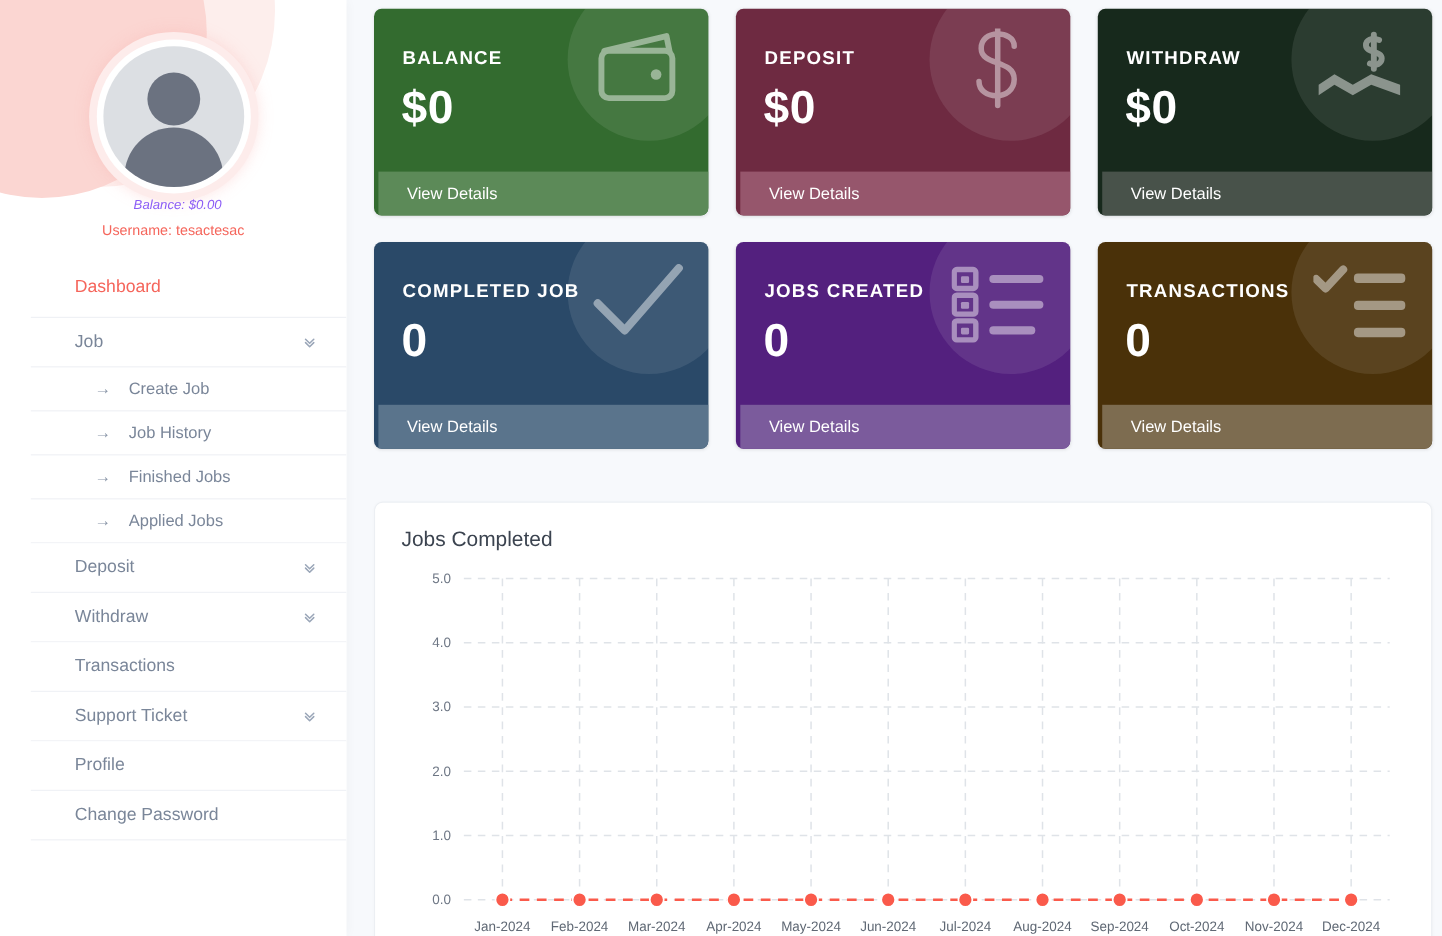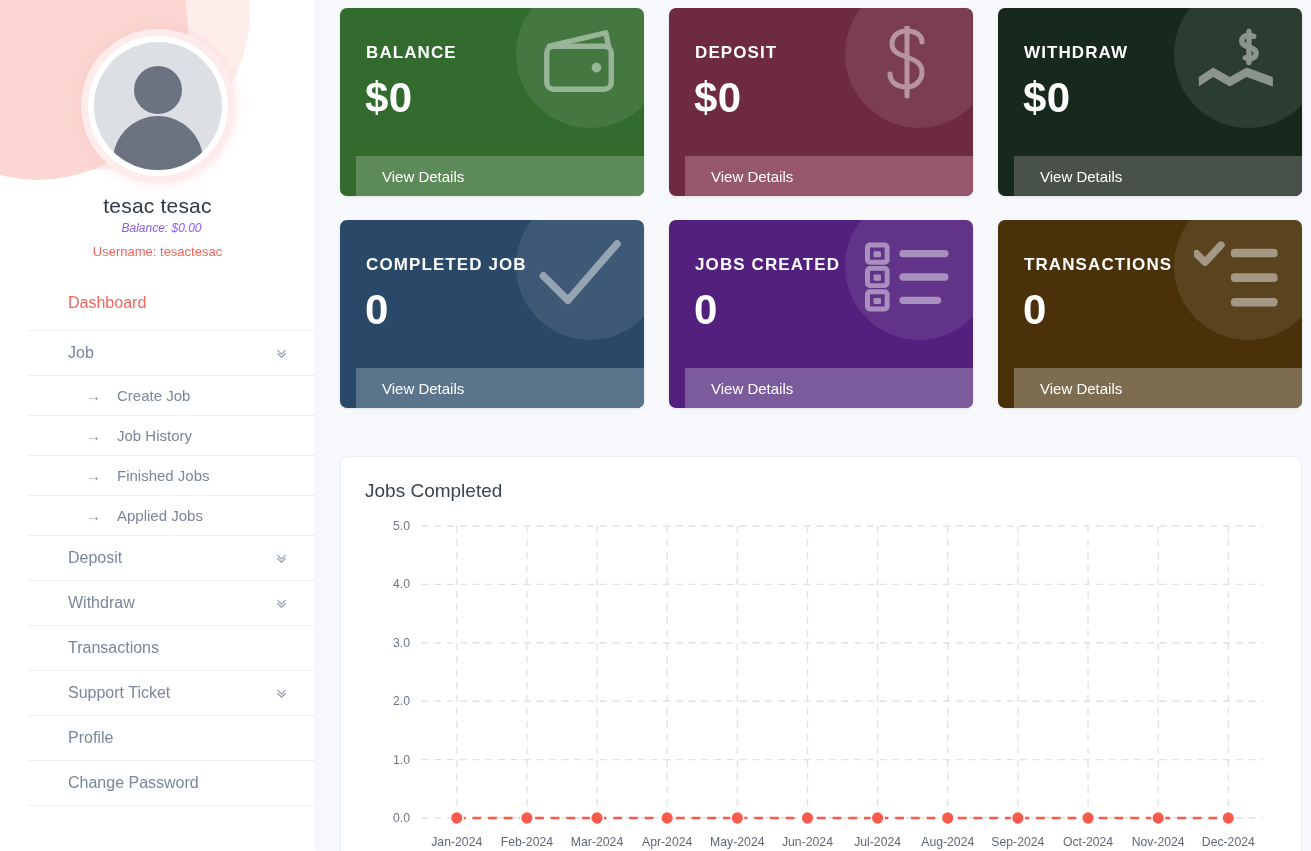--- a/index.html
+++ b/index.html
@@ -107,21 +107,21 @@
   .card-icon svg { width: 100%; height: 100%; display: block; }
   .card-title {
     position: absolute; top: 35px; left: 26px;
     font-size: 17px; font-weight: bold; letter-spacing: 1.1px;
   }
   .card-value {
     position: absolute; top: 66px; left: 25px;
     font-size: 42px; font-weight: bold; letter-spacing: .5px;
   }
   .card-foot {
-    position: absolute; bottom: 0; left: 16px; right: 0;
+    position: absolute; bottom: 0; left: 4px; right: 0;
     height: 40px; display: flex; align-items: center;
     padding-left: 26px; font-size: 15px; color: #fff;
   }
 
   
   .chart-panel {
     margin-top: 48px;
     background: #fff;
     border: 1px solid #eceff3;
     border-radius: 8px;
@@ -144,21 +144,20 @@
       <div class="deco-c1"></div>
     </div>
 
     <div class="profile">
       <div class="avatar-ring">
         <div class="avatar-circle">
           <div class="avatar-head"></div>
           <div class="avatar-body"></div>
         </div>
       </div>
-      <div class="prof-name">tesac tesac</div>
       <div class="prof-balance">Balance: $0.00</div>
       <div class="prof-username">Username: tesactesac</div>
     </div>
 
     <nav class="nav">
 
       <div class="nav-item active">
         <span>Dashboard</span>
       </div>
 

